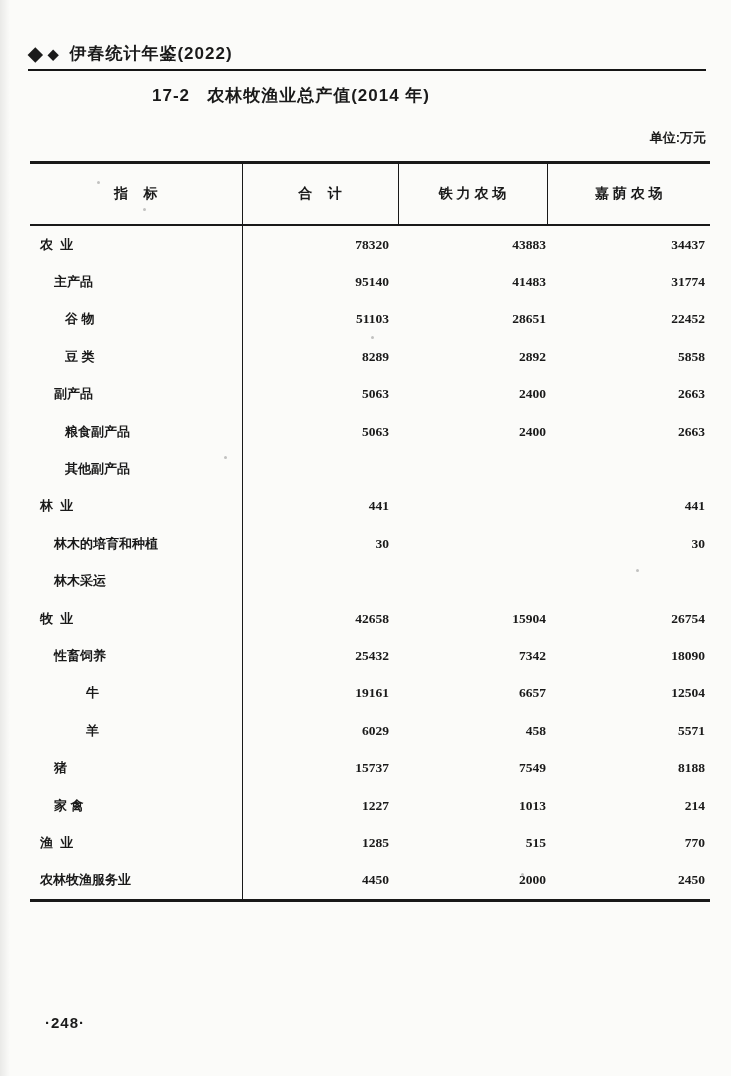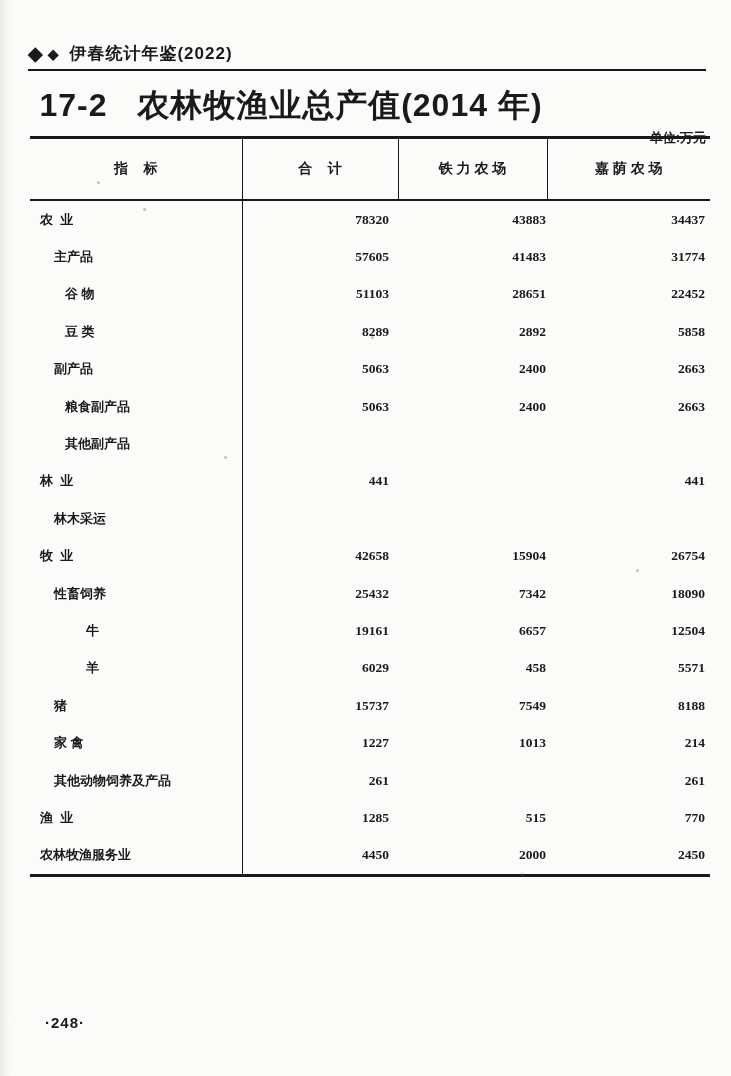--- a/index.html
+++ b/index.html
@@ -53,38 +53,38 @@
   }
 
   
   .page-title {
     position: absolute;
     left: 0;
     top: 84px;
     width: 582px;
     margin: 0;
     text-align: center;
-    font-size: 32px;
+    font-size: 17px;
     font-weight: bold;
     letter-spacing: 1px;
     white-space: pre;
   }
   .unit-note {
     position: absolute;
     right: 25px;
     top: 129px;
     font-size: 13px;
     font-weight: bold;
   }
 
   
   .data-table {
     position: absolute;
     left: 30px;
-    top: 136px;
+    top: 161px;
     width: 680px;
     border-collapse: collapse;
     table-layout: fixed;
     border-top: 3px solid #191919;
     border-bottom: 3px solid #191919;
   }
   .data-table col.c0 { width: 212px; }
   .data-table col.c1 { width: 156px; }
   .data-table col.c2 { width: 149px; }
   .data-table col.c3 { width: 163px; }
@@ -180,21 +180,21 @@
     </thead>
     <tbody id="table-body">
         <tr>
           <td class="label ind0">农  业</td>
           <td class="num v0">78320</td>
           <td class="num v1">43883</td>
           <td class="num v2">34437</td>
         </tr>
         <tr>
           <td class="label ind1">主产品</td>
-          <td class="num v0">57605</td>
+          <td class="num v0">95140</td>
           <td class="num v1">41483</td>
           <td class="num v2">31774</td>
         </tr>
         <tr>
           <td class="label ind2">谷 物</td>
           <td class="num v0">51103</td>
           <td class="num v1">28651</td>
           <td class="num v2">22452</td>
         </tr>
         <tr>
@@ -221,20 +221,26 @@
           <td class="num v1"></td>
           <td class="num v2"></td>
         </tr>
         <tr>
           <td class="label ind0">林  业</td>
           <td class="num v0">441</td>
           <td class="num v1"></td>
           <td class="num v2">441</td>
         </tr>
         <tr>
+          <td class="label ind1">林木的培育和种植</td>
+          <td class="num v0">30</td>
+          <td class="num v1"></td>
+          <td class="num v2">30</td>
+        </tr>
+        <tr>
           <td class="label ind1">林木采运</td>
           <td class="num v0"></td>
           <td class="num v1"></td>
           <td class="num v2"></td>
         </tr>
         <tr>
           <td class="label ind0">牧  业</td>
           <td class="num v0">42658</td>
           <td class="num v1">15904</td>
           <td class="num v2">26754</td>
@@ -261,26 +267,20 @@
           <td class="label ind1">猪</td>
           <td class="num v0">15737</td>
           <td class="num v1">7549</td>
           <td class="num v2">8188</td>
         </tr>
         <tr>
           <td class="label ind1">家 禽</td>
           <td class="num v0">1227</td>
           <td class="num v1">1013</td>
           <td class="num v2">214</td>
-        </tr>
-        <tr>
-          <td class="label ind1">其他动物饲养及产品</td>
-          <td class="num v0">261</td>
-          <td class="num v1"></td>
-          <td class="num v2">261</td>
         </tr>
         <tr>
           <td class="label ind0">渔  业</td>
           <td class="num v0">1285</td>
           <td class="num v1">515</td>
           <td class="num v2">770</td>
         </tr>
         <tr>
           <td class="label ind0">农林牧渔服务业</td>
           <td class="num v0">4450</td>

